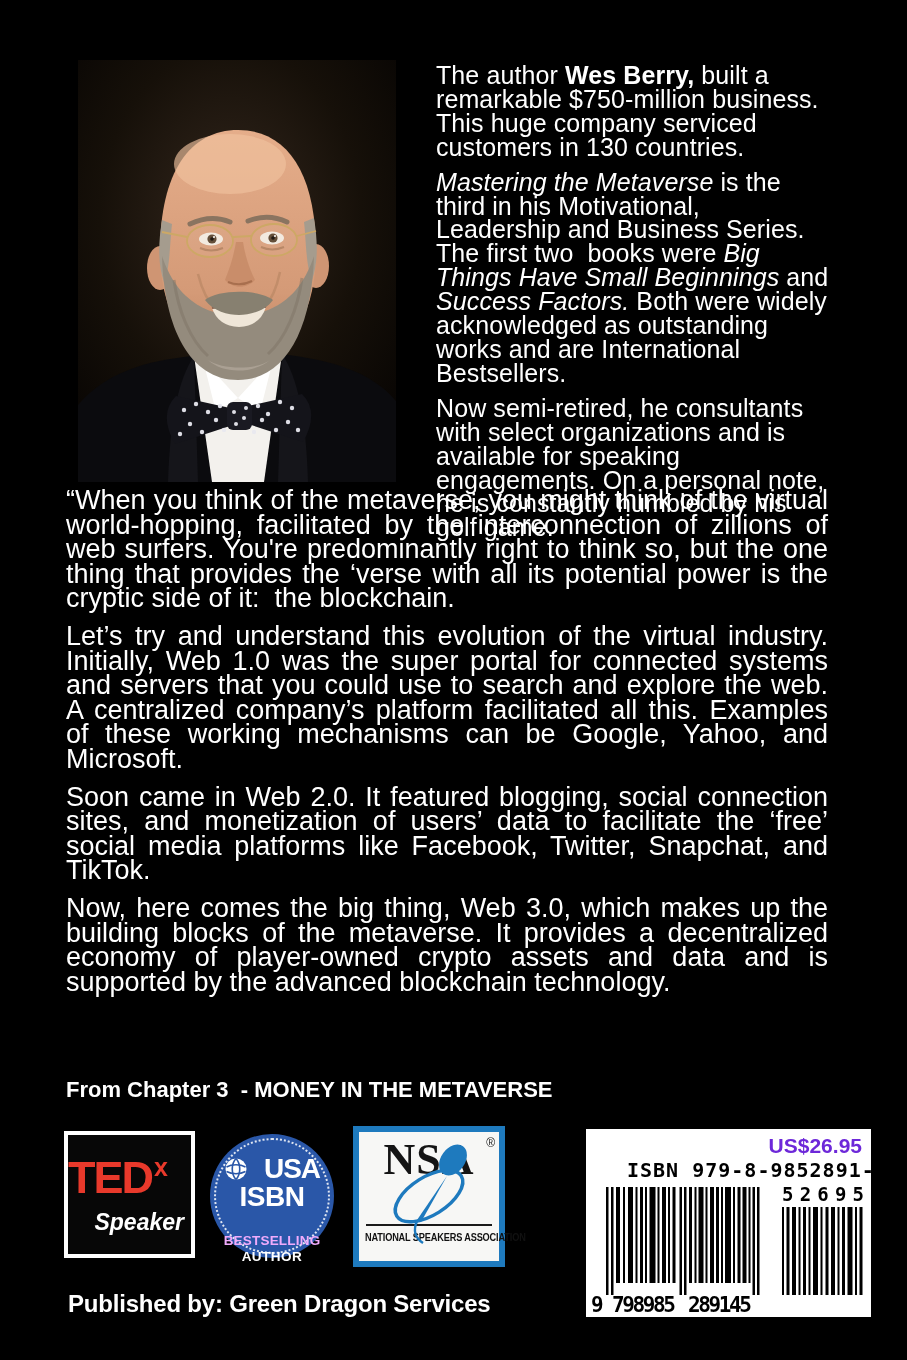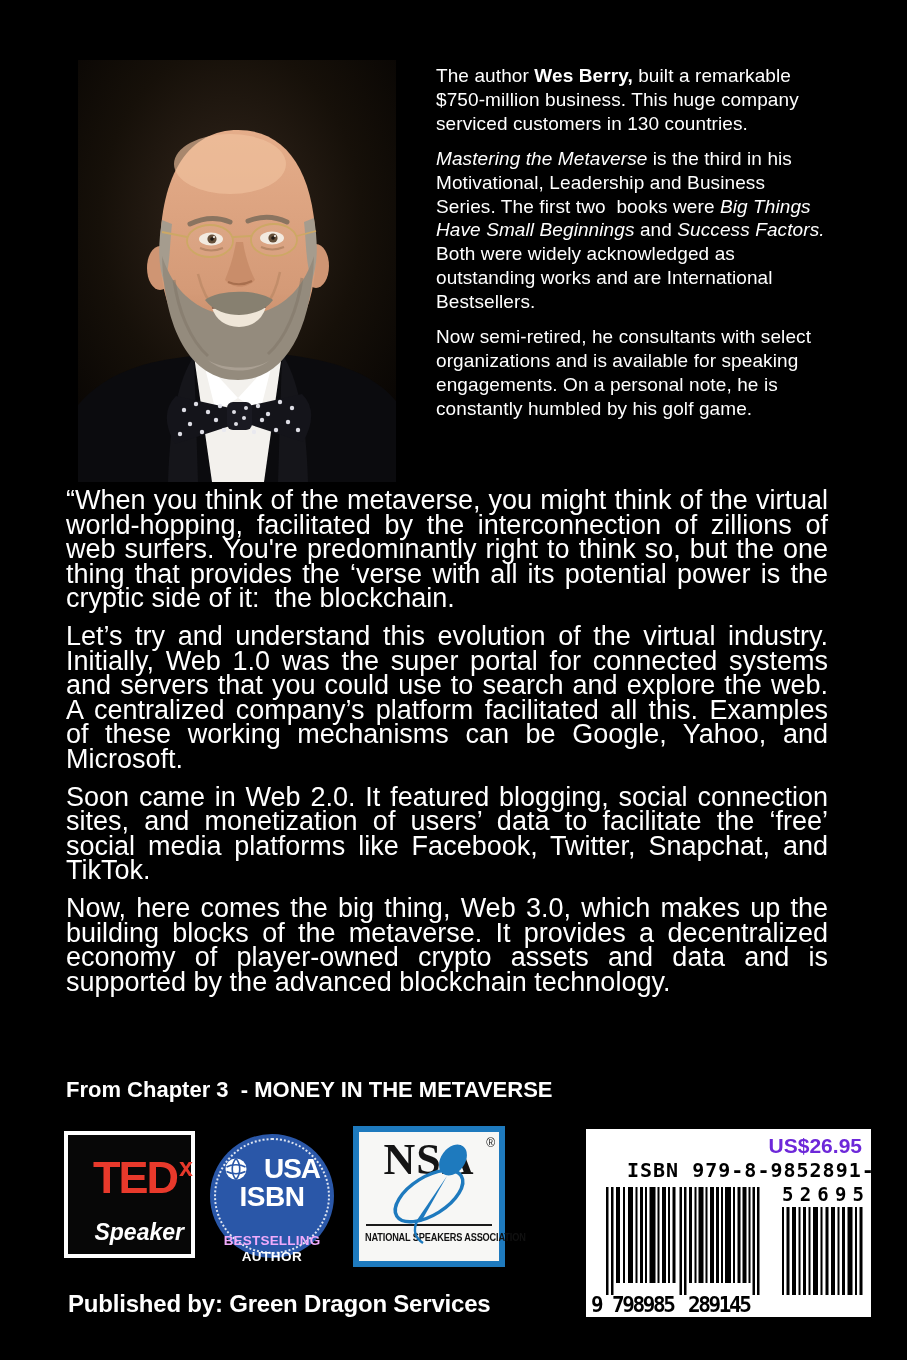--- a/index.html
+++ b/index.html
@@ -7,35 +7,35 @@
   body { width:907px; height:1360px; position:relative; overflow:hidden;
          font-family:"Liberation Sans", sans-serif; color:#fff; }
   .cover { position:absolute; inset:0; background:#000; }
 
   
   .photo { position:absolute; left:78px; top:60px; width:318px; height:422px; overflow:hidden; }
   .photo svg { display:block; width:100%; height:100%; }
 
   
   .bio { position:absolute; left:436px; top:64px; width:394px;
-         font-size:19px; line-height:23.9px; letter-spacing:0.1px; }
+         font-size:25px; line-height:23.9px; letter-spacing:0.1px; }
   .bio p { margin-bottom:11px; white-space:pre-wrap; }
 
   
   .excerpt { position:absolute; left:66px; top:488px; width:762px;
              font-size:27px; line-height:24.6px; text-align:justify; }
   .excerpt p { margin-bottom:13px; white-space:pre-wrap; }
 
   .chapter-line { position:absolute; left:66px; top:1077px;
                   font-size:22px; font-weight:bold; white-space:pre-wrap; }
 
   
   .tedx { position:absolute; left:64px; top:1131px; width:131px; height:127px;
           background:#070707; border:4.5px solid #fff;
-          display:flex; flex-direction:column; align-items:flex-end; padding-top:20px;gap:10px; }
+          display:flex; flex-direction:column; align-items:flex-start; padding-top:20px; }
   .tedx-row { line-height:1; white-space:nowrap; }
   .tedx-ted { color:#e8392b; font-weight:800; font-size:45px; letter-spacing:-2px; }
   .tedx-x { color:#e8392b; font-weight:800; font-size:25px; position:relative; top:-17px; left:2px; }
   .tedx-speaker { color:#fff; font-weight:bold; font-size:23px; margin-top:9px; align-self:flex-end; margin-right:7px;font-style:italic; }
 
   .usat { position:absolute; left:210px; top:1134px; width:124px; height:124px;
           background:#2a57a8; border-radius:50%; text-align:center; }
   .usat-ring { position:absolute; inset:4px; border:2px dotted rgba(255,255,255,.85); border-radius:50%; }
   .usat-content { position:relative; padding-top:21px; }
   .usat-line1 { display:flex; justify-content:center; align-items:center; gap:16px; height:27px; }

